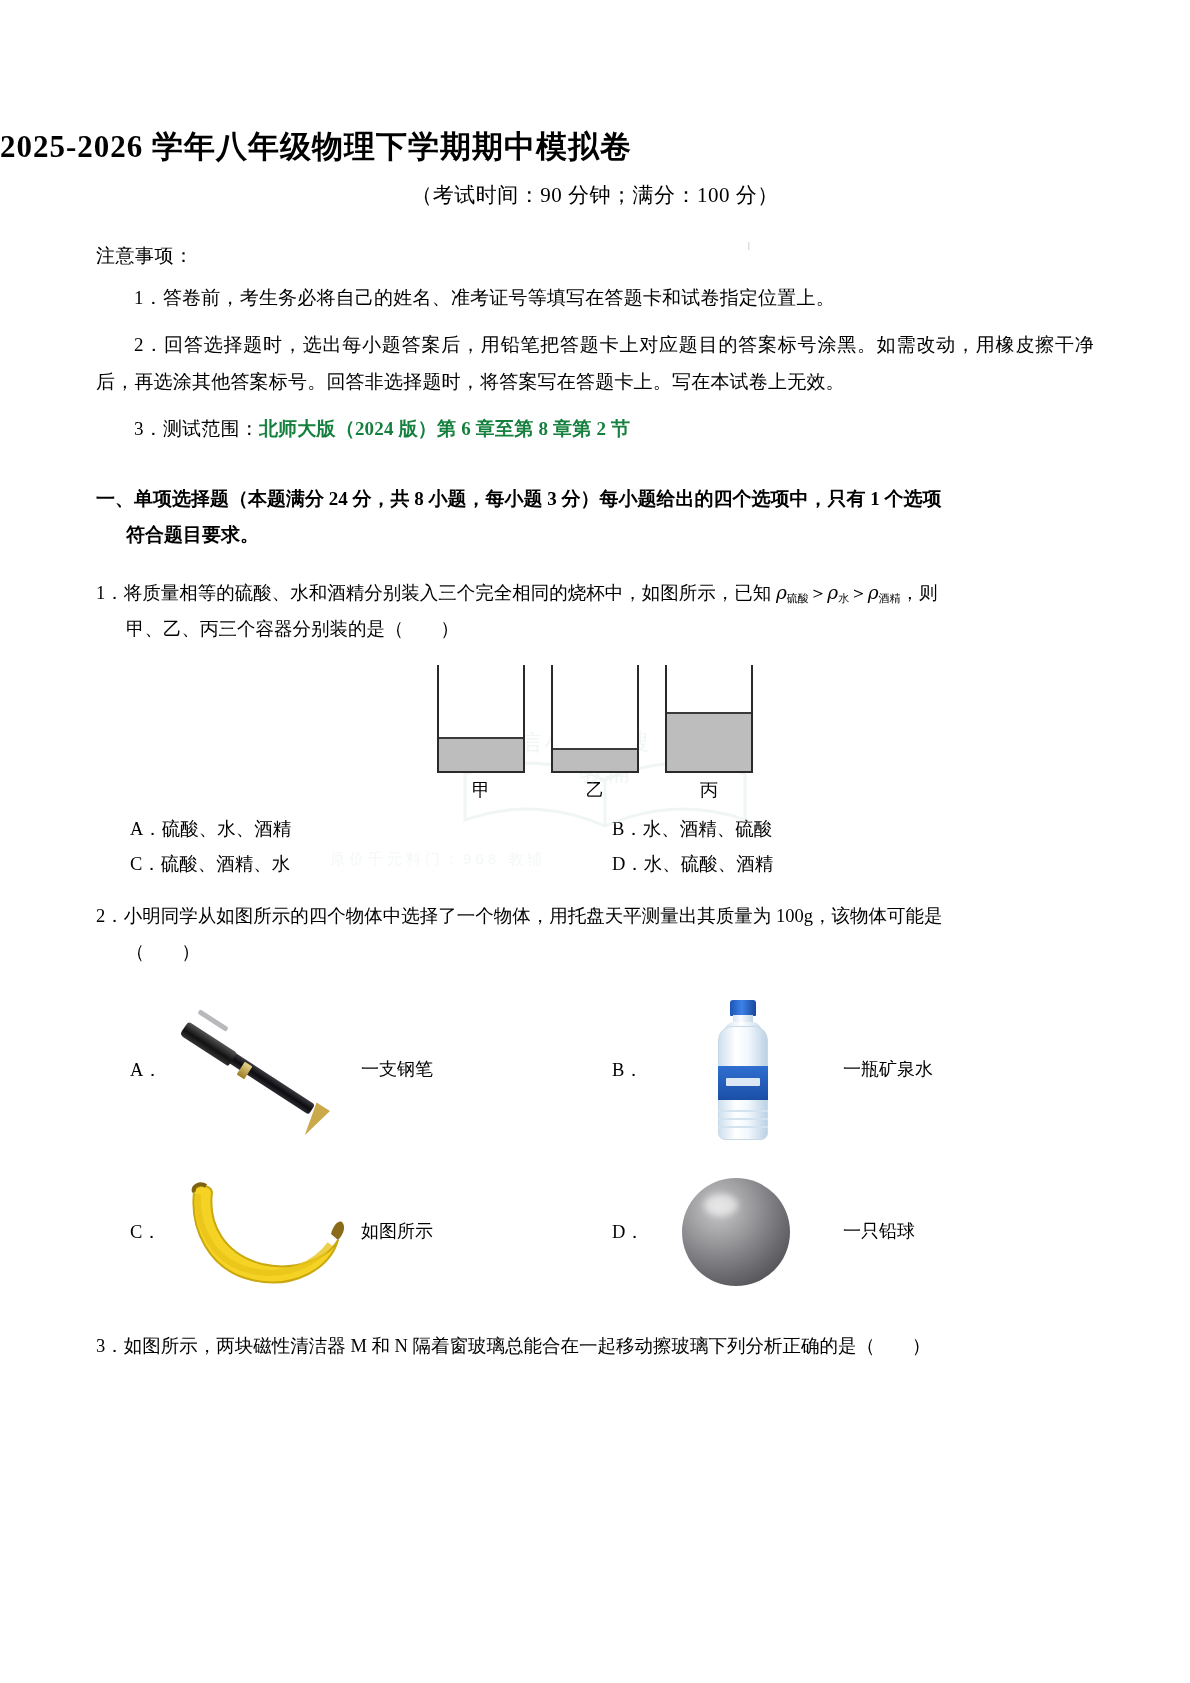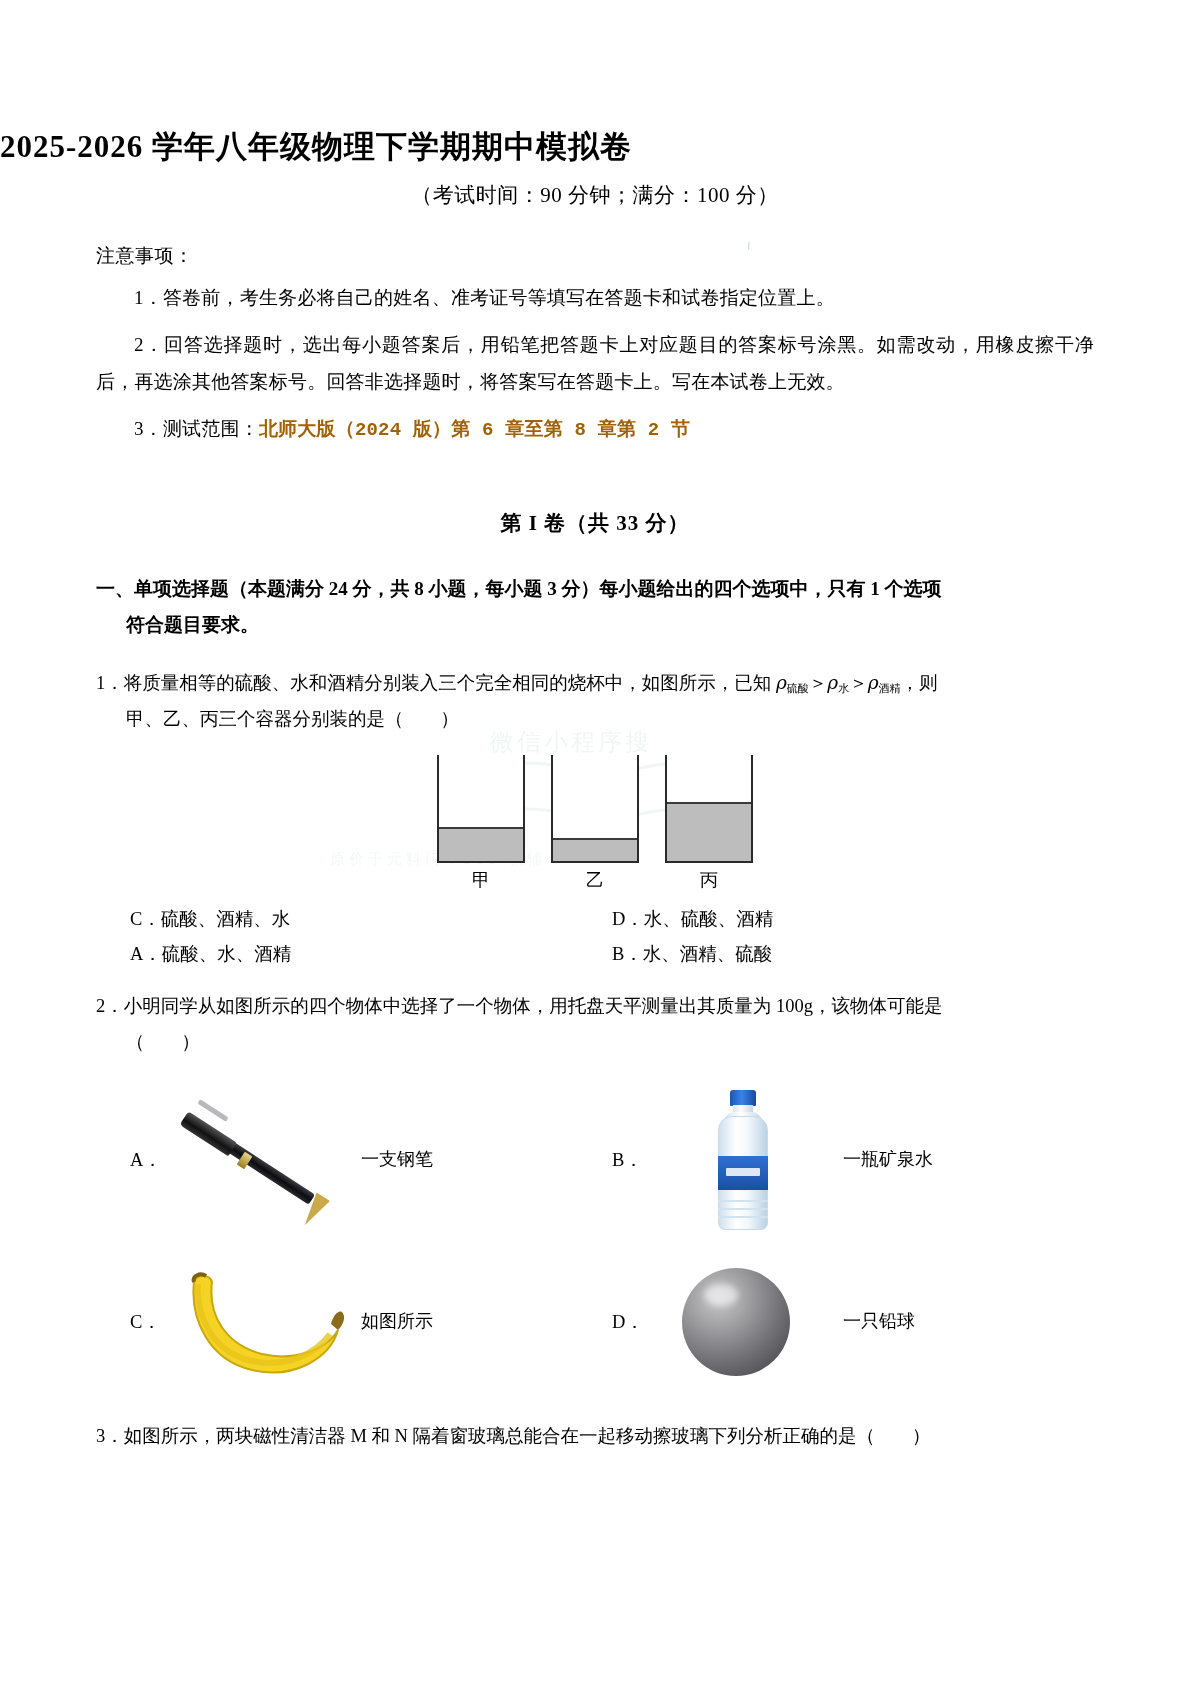--- a/index.html
+++ b/index.html
@@ -36,21 +36,21 @@
 
   
   .notice-head {
     font-weight:normal; font-size:19px; margin:34px 0 0 96px; letter-spacing:.5px;
   }
   .para {
     font-size:19px; line-height:1.95; margin:10px 96px 0 96px;
     text-align:justify; letter-spacing:.2px;
   }
   .para.indent { text-indent:38px; }
-  .red { color:#a16207; font-weight:bold;font-family:Liberation Mono, monospace; }
+  .red { color:#15803d; font-weight:bold; }
 
   
   .vol-head {
     text-align:center; font-size:21px; font-weight:bold;
     margin-top:60px; letter-spacing:1px;
   }
   .sec-head {
     font-size:19px; font-weight:bold; margin:34px 96px 0 96px;
     line-height:1.9; text-align:justify;
   }
@@ -156,21 +156,20 @@
   <div class="doc-title">2025-2026 学年八年级物理下学期期中模拟卷</div>
   <div class="doc-sub">（考试时间：90 分钟；满分：100 分）</div>
 
   <div class="notice-head">注意事项：</div>
   <div class="para indent">1．答卷前，考生务必将自己的姓名、准考证号等填写在答题卡和试卷指定位置上。</div>
   <div class="para indent">2．回答选择题时，选出每小题答案后，用铅笔把答题卡上对应题目的答案标号涂黑。如需改动，用橡皮擦干净后，再选涂其他答案标号。回答非选择题时，将答案写在答题卡上。写在本试卷上无效。</div>
   <div class="para indent">
     <span>3．测试范围：</span><span class="red">北师大版（2024 版）第 6 章至第 8 章第 2 节</span>
   </div>
 
-  <div class="vol-head">第 I 卷（共 33 分）</div>
 
   <div class="sec-head">
     <span>一、单项选择题（本题满分 24 分，共 8 小题，每小题 3 分）每小题给出的四个选项中，只有 1 个选项</span>
     <span class="cont">符合题目要求。</span>
   </div>
 
   <div class="q">
     <span class="q-line">
       <span>1．</span><span>将质量相等的硫酸、水和酒精分别装入三个完全相同的烧杯中，如图所示，已知 </span><span class="rho">ρ</span><sub>硫酸</sub><span>＞</span><span class="rho">ρ</span><sub>水</sub><span>＞</span><span class="rho">ρ</span><sub>酒精</sub><span>，则</span>
     </span>
@@ -193,26 +192,26 @@
     <div class="beaker-wrap">
       <div class="beaker">
         <div class="liquid" id="liq2" style="height: 56%;"></div>
       </div>
       <div class="beaker-label">丙</div>
     </div>
   </div>
 
   <div class="opts">
     <div class="opt-row">
+      <div class="opt">A．硫酸、水、酒精</div>
+      <div class="opt">B．水、酒精、硫酸</div>
+    </div>
+    <div class="opt-row">
       <div class="opt">C．硫酸、酒精、水</div>
       <div class="opt">D．水、硫酸、酒精</div>
-    </div>
-    <div class="opt-row">
-      <div class="opt">A．硫酸、水、酒精</div>
-      <div class="opt">B．水、酒精、硫酸</div>
     </div>
   </div>
 
   <div class="q">
     <span class="q-line">
       <span>2．</span><span>小明同学从如图所示的四个物体中选择了一个物体，用托盘天平测量出其质量为 100g，该物体可能是</span>
     </span>
     <span class="q-line ind">（　　）</span>
   </div>
 

